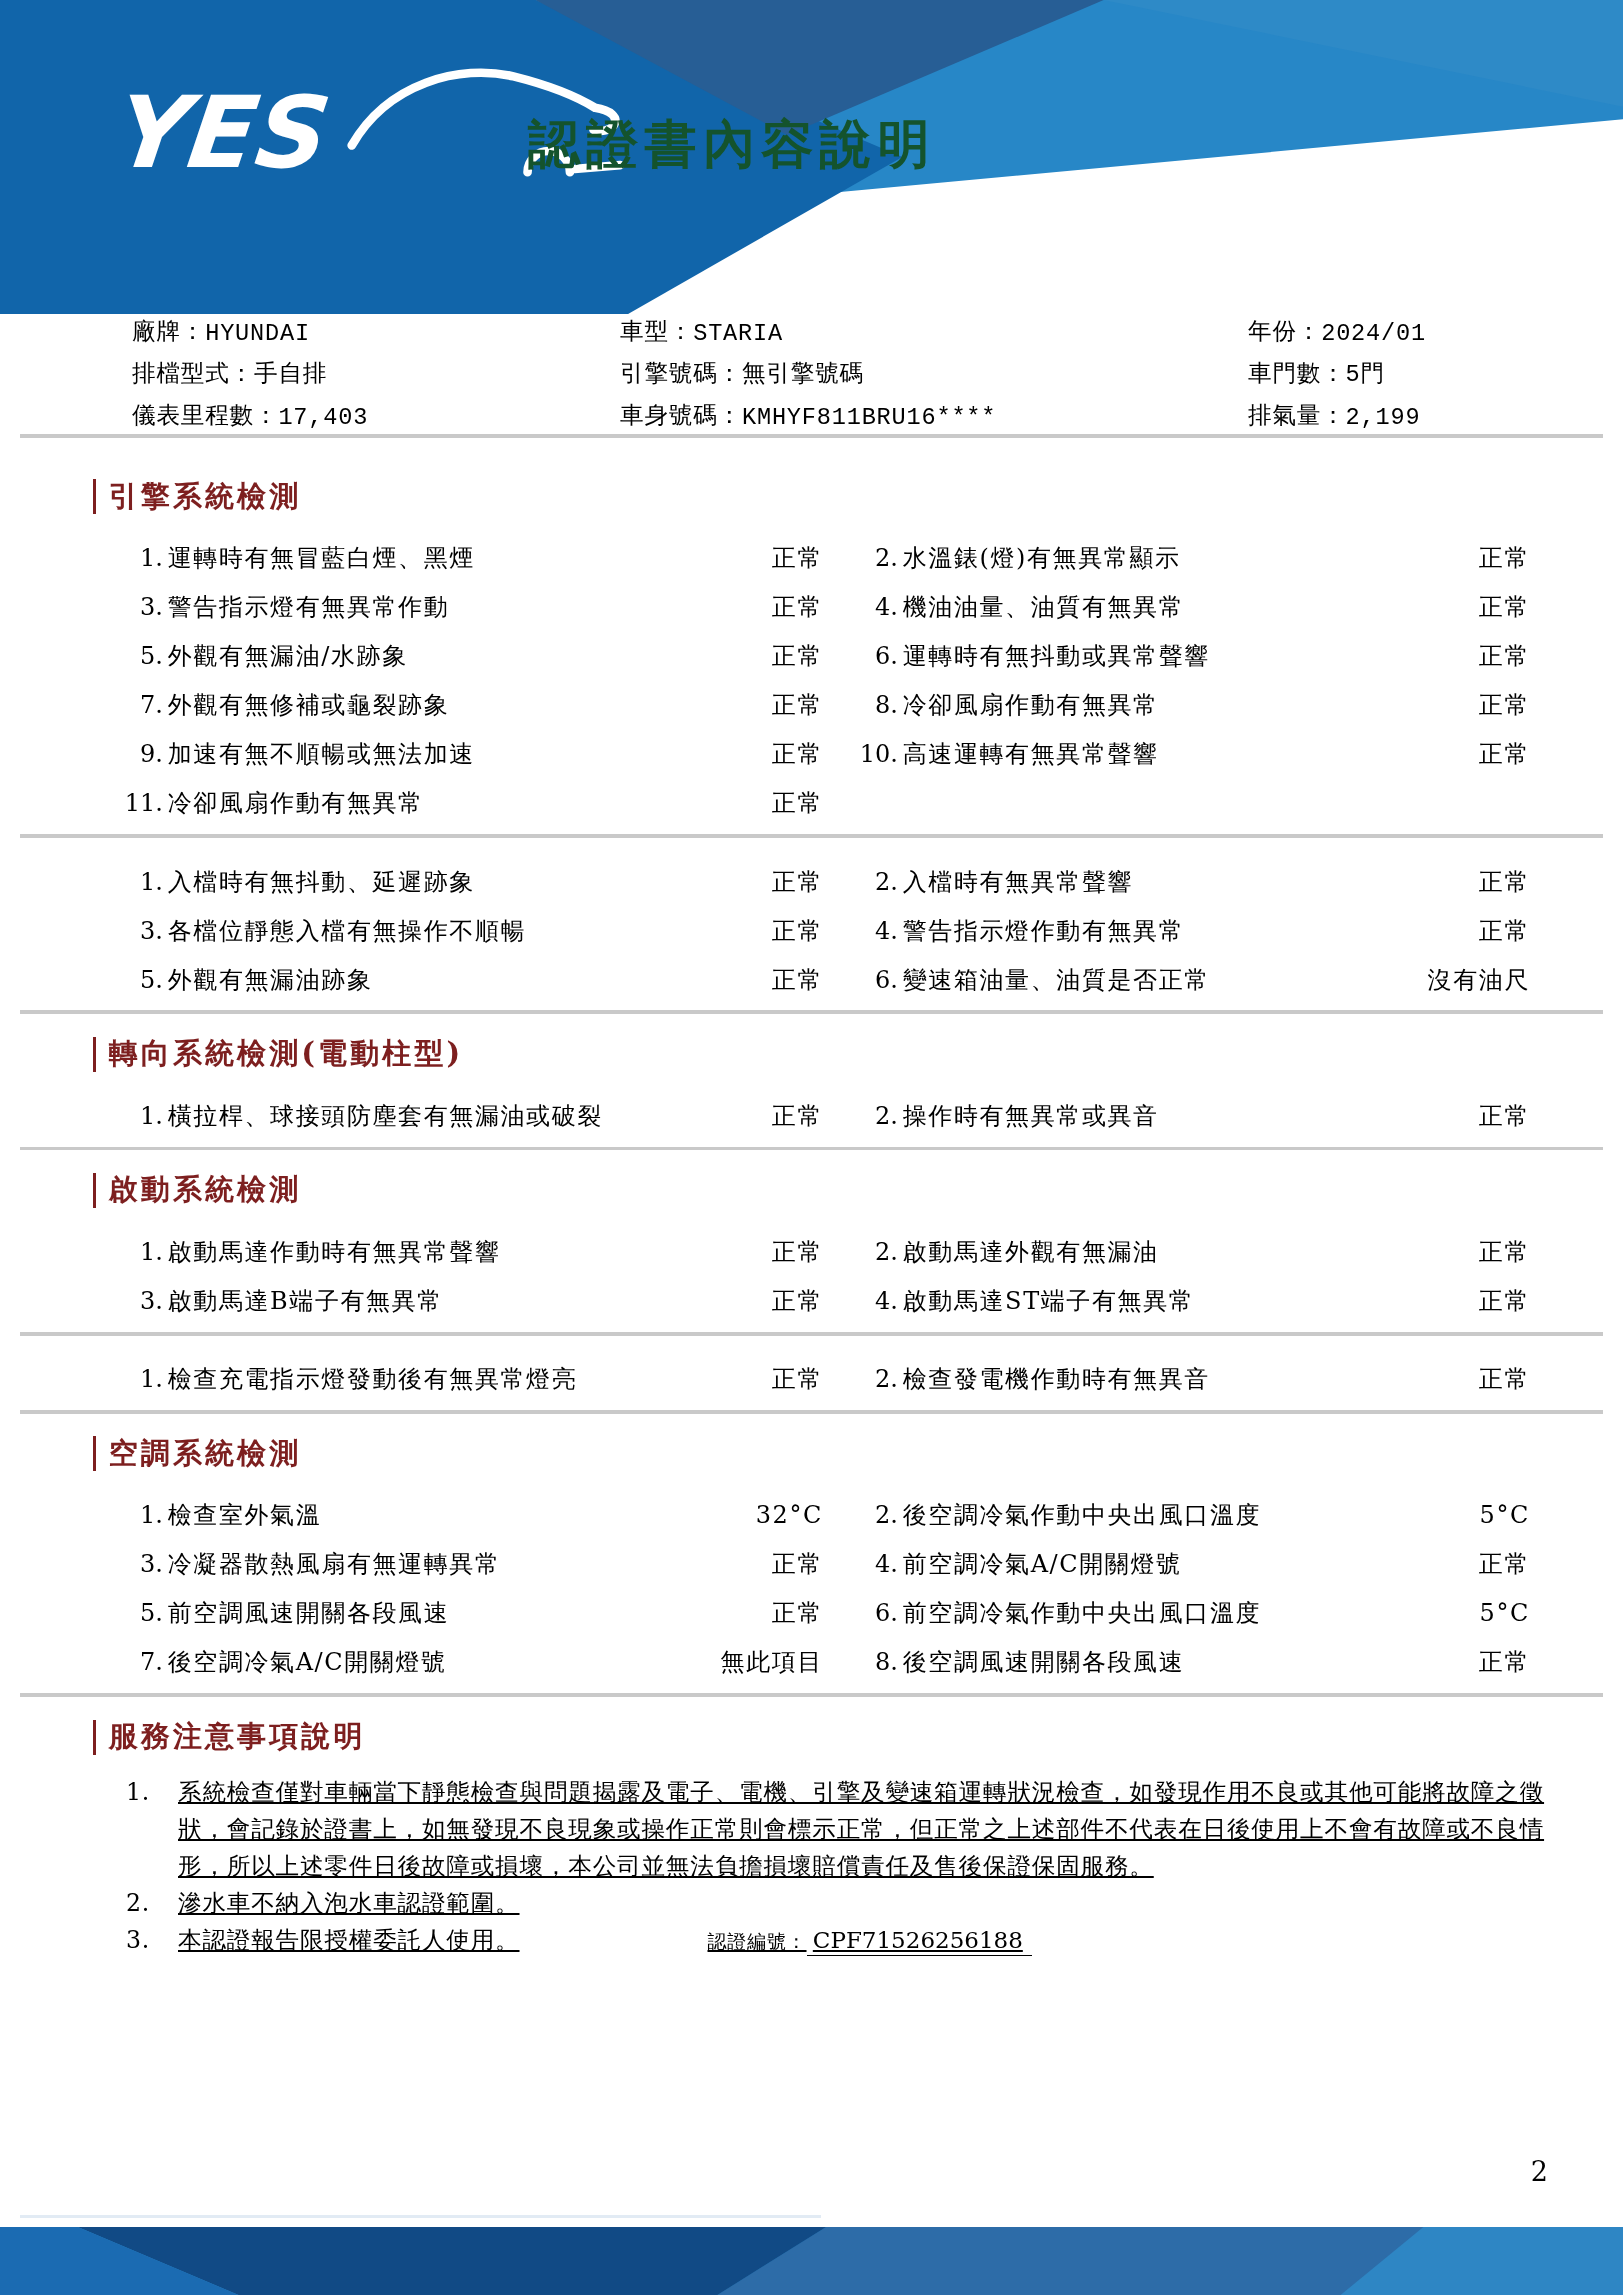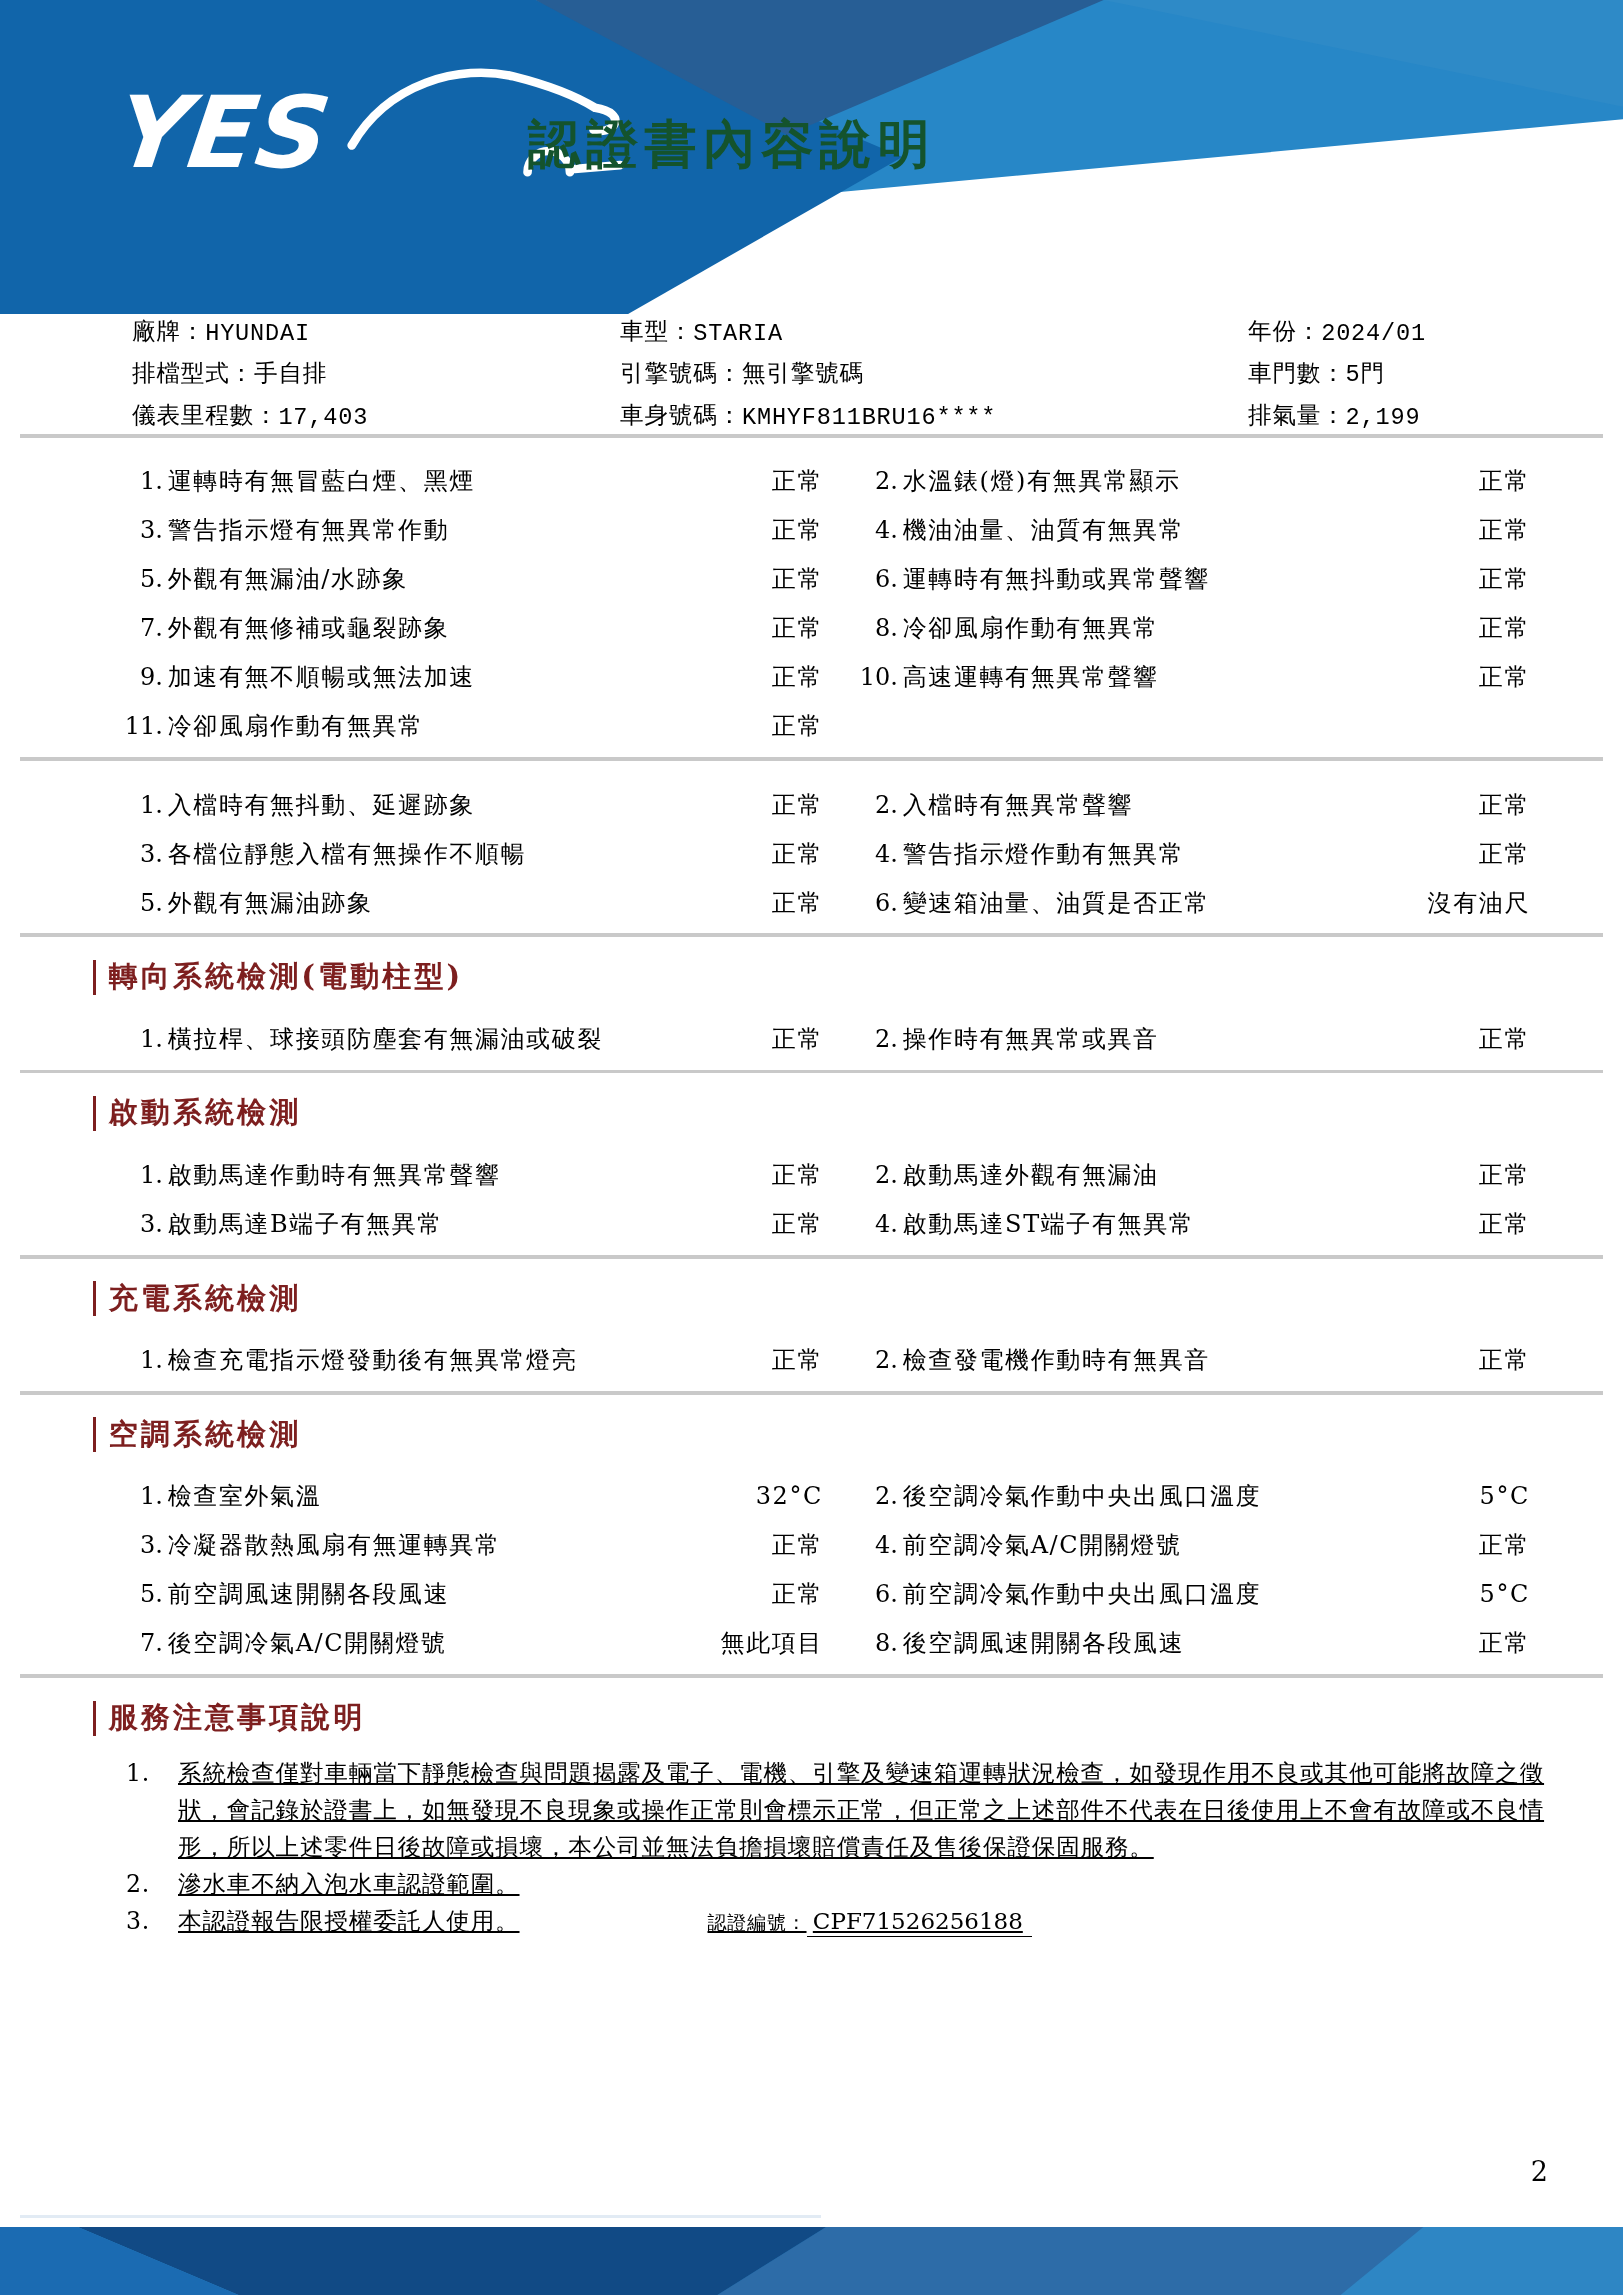--- a/index.html
+++ b/index.html
@@ -126,20 +126,24 @@
       <div class="vcell">
         <span>排氣量</span>
         <span>：</span>
         <span>2,199</span>
       </div>
     </div>
 
   <div class="flow" id="flow">
     <div class="divider"></div>
   <section class="sec">
+        <div class="sec-title">
+          <span class="sec-bar"></span>
+          <span class="sec-label">引擎系統檢測</span>
+        </div>
         <div class="items">
           <div class="item">
             <span class="no">1.</span>
             <span class="txt">運轉時有無冒藍白煙、黑煙</span>
             <span class="res">正常</span>
           </div>
           <div class="item">
             <span class="no">2.</span>
             <span class="txt">水溫錶(燈)有無異常顯示</span>
             <span class="res">正常</span>
@@ -269,24 +273,20 @@
           </div>
           <div class="item">
             <span class="no">4.</span>
             <span class="txt">啟動馬達ST端子有無異常</span>
             <span class="res">正常</span>
           </div>
         </div>
       </section>
       <div class="divider"></div>
       <section class="sec">
-        <div class="sec-title">
-          <span class="sec-bar"></span>
-          <span class="sec-label">充電系統檢測</span>
-        </div>
         <div class="items">
           <div class="item">
             <span class="no">1.</span>
             <span class="txt">檢查充電指示燈發動後有無異常燈亮</span>
             <span class="res">正常</span>
           </div>
           <div class="item">
             <span class="no">2.</span>
             <span class="txt">檢查發電機作動時有無異音</span>
             <span class="res">正常</span>

